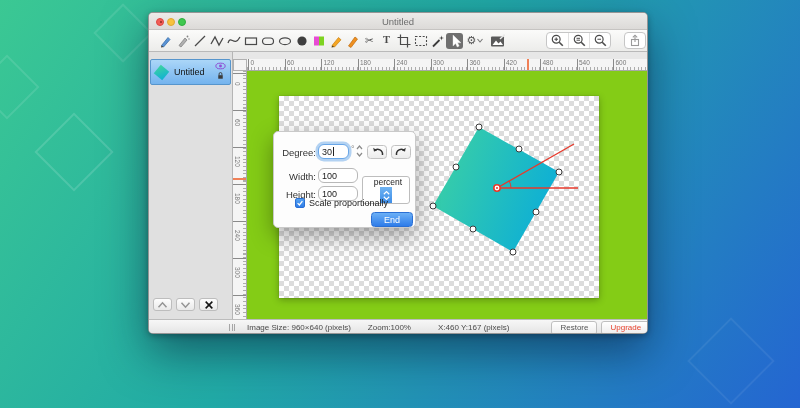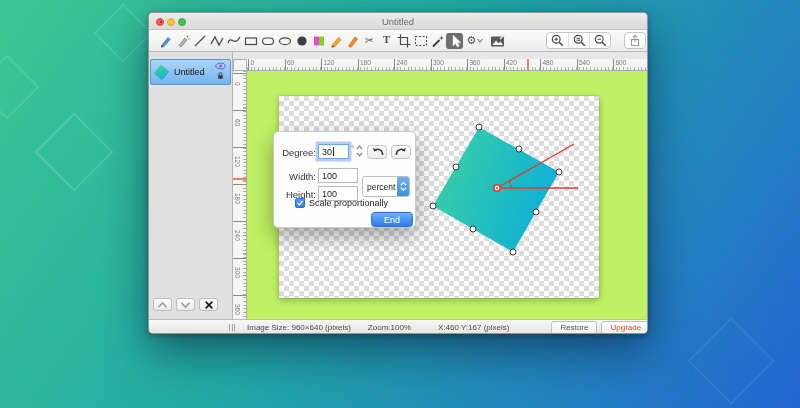--- a/index.html
+++ b/index.html
@@ -76,45 +76,45 @@
   .v-ruler { position:absolute; left:84px; top:19px; width:14px; height:248px; background:#f5f5f5;
     border-right:1px solid #a8a8a8; overflow:hidden;
     background-image:repeating-linear-gradient(to bottom,#adadad 0 1px,transparent 1px 3.65px);
     background-size:3px 100%; background-position:100% 0; background-repeat:no-repeat; }
   .vlab { position:absolute; left:0; right:0; border-top:1px solid #8a8a8a; height:12px; }
   .vlab i { font-style:normal; display:inline-block; font-size:6.5px; color:#777;
     transform:rotate(90deg); transform-origin:4px 4px; }
   .v-marker { position:absolute; left:0; right:0; height:2px; }
 
   
-  .canvas-viewport { position:absolute; left:98px; top:19px; width:402px; height:248px; background:#bef264; }
+  .canvas-viewport { position:absolute; left:98px; top:19px; width:402px; height:248px; background:#84cc16; }
   .checkered { position:absolute; left:32px; top:25px; width:320px; height:202px; background:#fff;
     background-image:
       linear-gradient(45deg,#dcdcdc 25%,transparent 25%,transparent 75%,#dcdcdc 75%),
       linear-gradient(45deg,#dcdcdc 25%,transparent 25%,transparent 75%,#dcdcdc 75%);
     background-size:10px 10px; background-position:0 0,5px 5px;
     box-shadow:0 2px 7px rgba(0,0,0,0.28), 0 0 1px rgba(0,0,0,0.25); }
   .canvas-svg { position:absolute; left:0; top:0; }
 
   
   .dialog { position:absolute; left:26px; top:60px; width:143px; height:97px; background:#fdfdfd;
     border:1px solid #c9c9c9; border-radius:5px; box-shadow:0 8px 22px rgba(0,0,0,0.35);
     font-size:9.5px; color:#333; }
   .dlg-label { position:absolute; text-align:right; }
   .dlg-input { position:absolute; height:15px; background:#fff; border:1px solid #b8b8b8;
-    border-radius:0; font-size:9px; color:#222; padding:2px 0 0 3px; }
+    border-radius:6px; font-size:9px; color:#222; padding:2px 0 0 3px; }
   .focused { border-color:#6aa7e8; box-shadow:0 0 0 2.5px rgba(106,167,232,0.5); }
   .caret { display:inline-block; width:1px; height:9px; background:#222; vertical-align:-1px; margin-left:0.5px;}
   .deg-unit { position:absolute; left:77px; top:12px; color:#888; font-size:9px; }
   .mini-stepper { position:absolute; left:82px; top:13px; }
   .rot-btn { position:absolute; width:20px; height:14px; top:13px;
     background:linear-gradient(#fdfdfd,#ececec); border:1px solid #c2c2c2; border-radius:3.5px;
     display:flex; align-items:center; justify-content:center; }
-  .dropdown { position:absolute; left:88px; top:44px; width:48px; height:21px; background:#fff;
-    border:1px solid #bdbdbd; border-radius:3px; display:flex; align-items:center; overflow:hidden; }
+  .dropdown { position:absolute; left:88px; top:44px; width:48px; height:28px; background:#fff;
+    border:1px solid #bdbdbd; border-radius:3px; display:flex; align-items:center; overflow:hidden;flex-direction:column; }
   .dropdown .dd-text { flex:1; font-size:8.5px; color:#222; padding-left:4px; }
   .dd-cap { width:12px; height:100%; background:linear-gradient(#6fb3f2,#3d8de8);
     display:flex; flex-direction:column; align-items:center; justify-content:center; gap:1px; }
   .chk-row { position:absolute; left:21px; top:66px; display:flex; align-items:center; gap:4px; }
   .checkbox { width:10px; height:10px; border-radius:2px; background:linear-gradient(#54a1f1,#2f7de8);
     border:1px solid #2a6fd4; display:flex; align-items:center; justify-content:center; }
   .chk-label { font-size:9px; color:#222; }
   .end-btn { position:absolute; left:97px; top:80px; width:42px; height:15px; border-radius:3.5px;
     background:linear-gradient(#6cb0f6,#2e7ce9); border:1px solid #2a6fd4; color:#fff;
     font-size:9px; text-align:center; padding-top:2px; }

